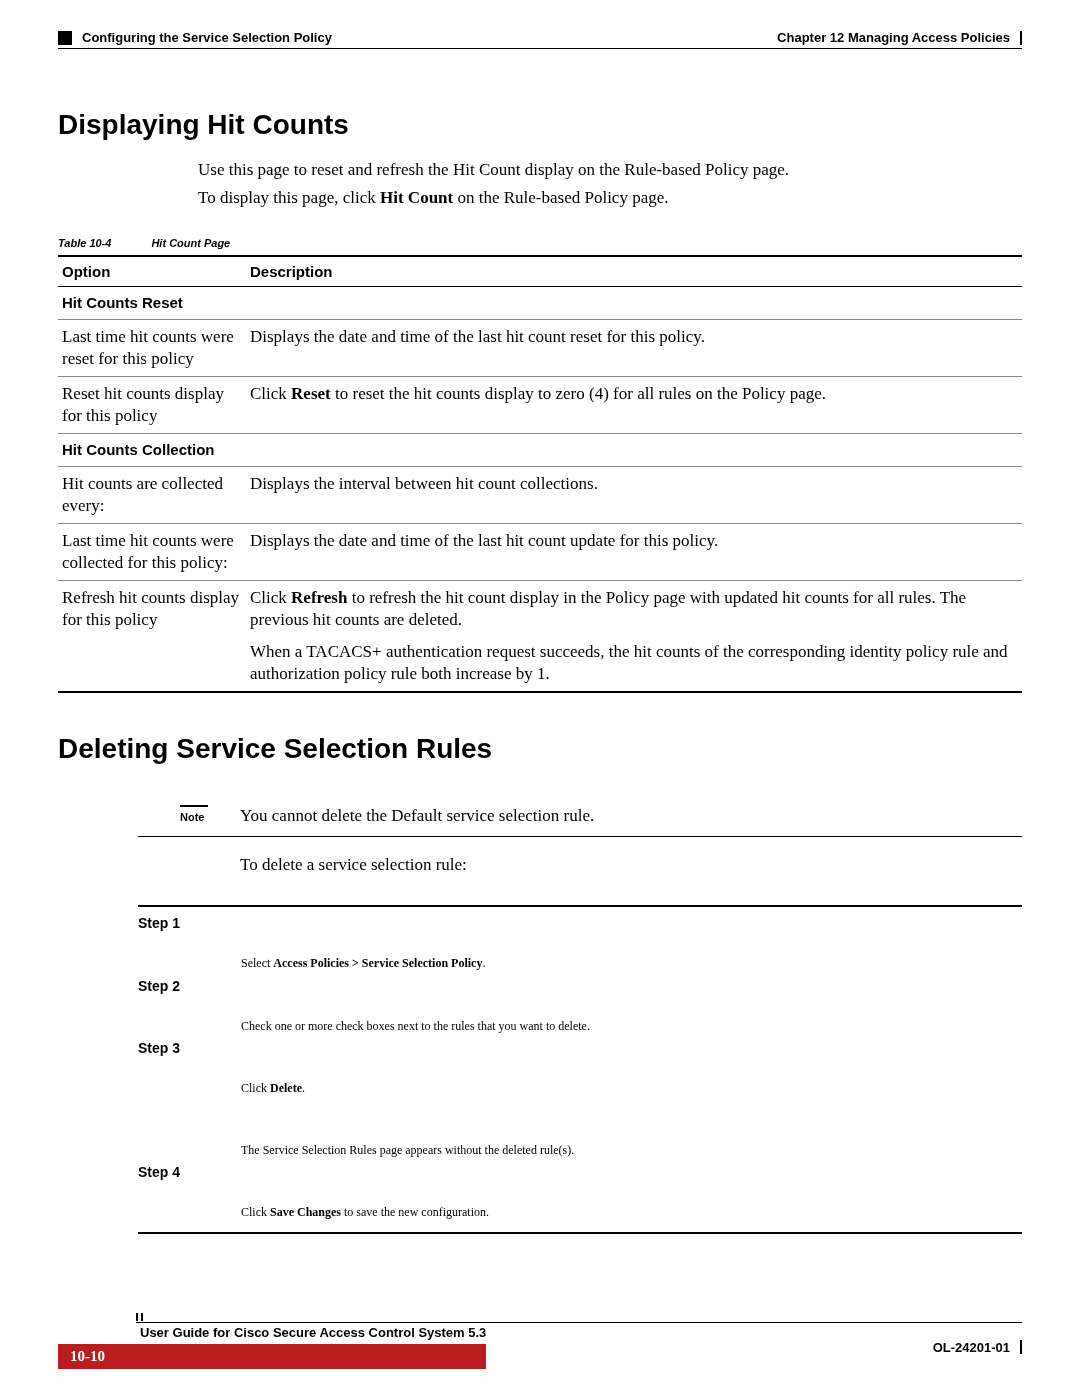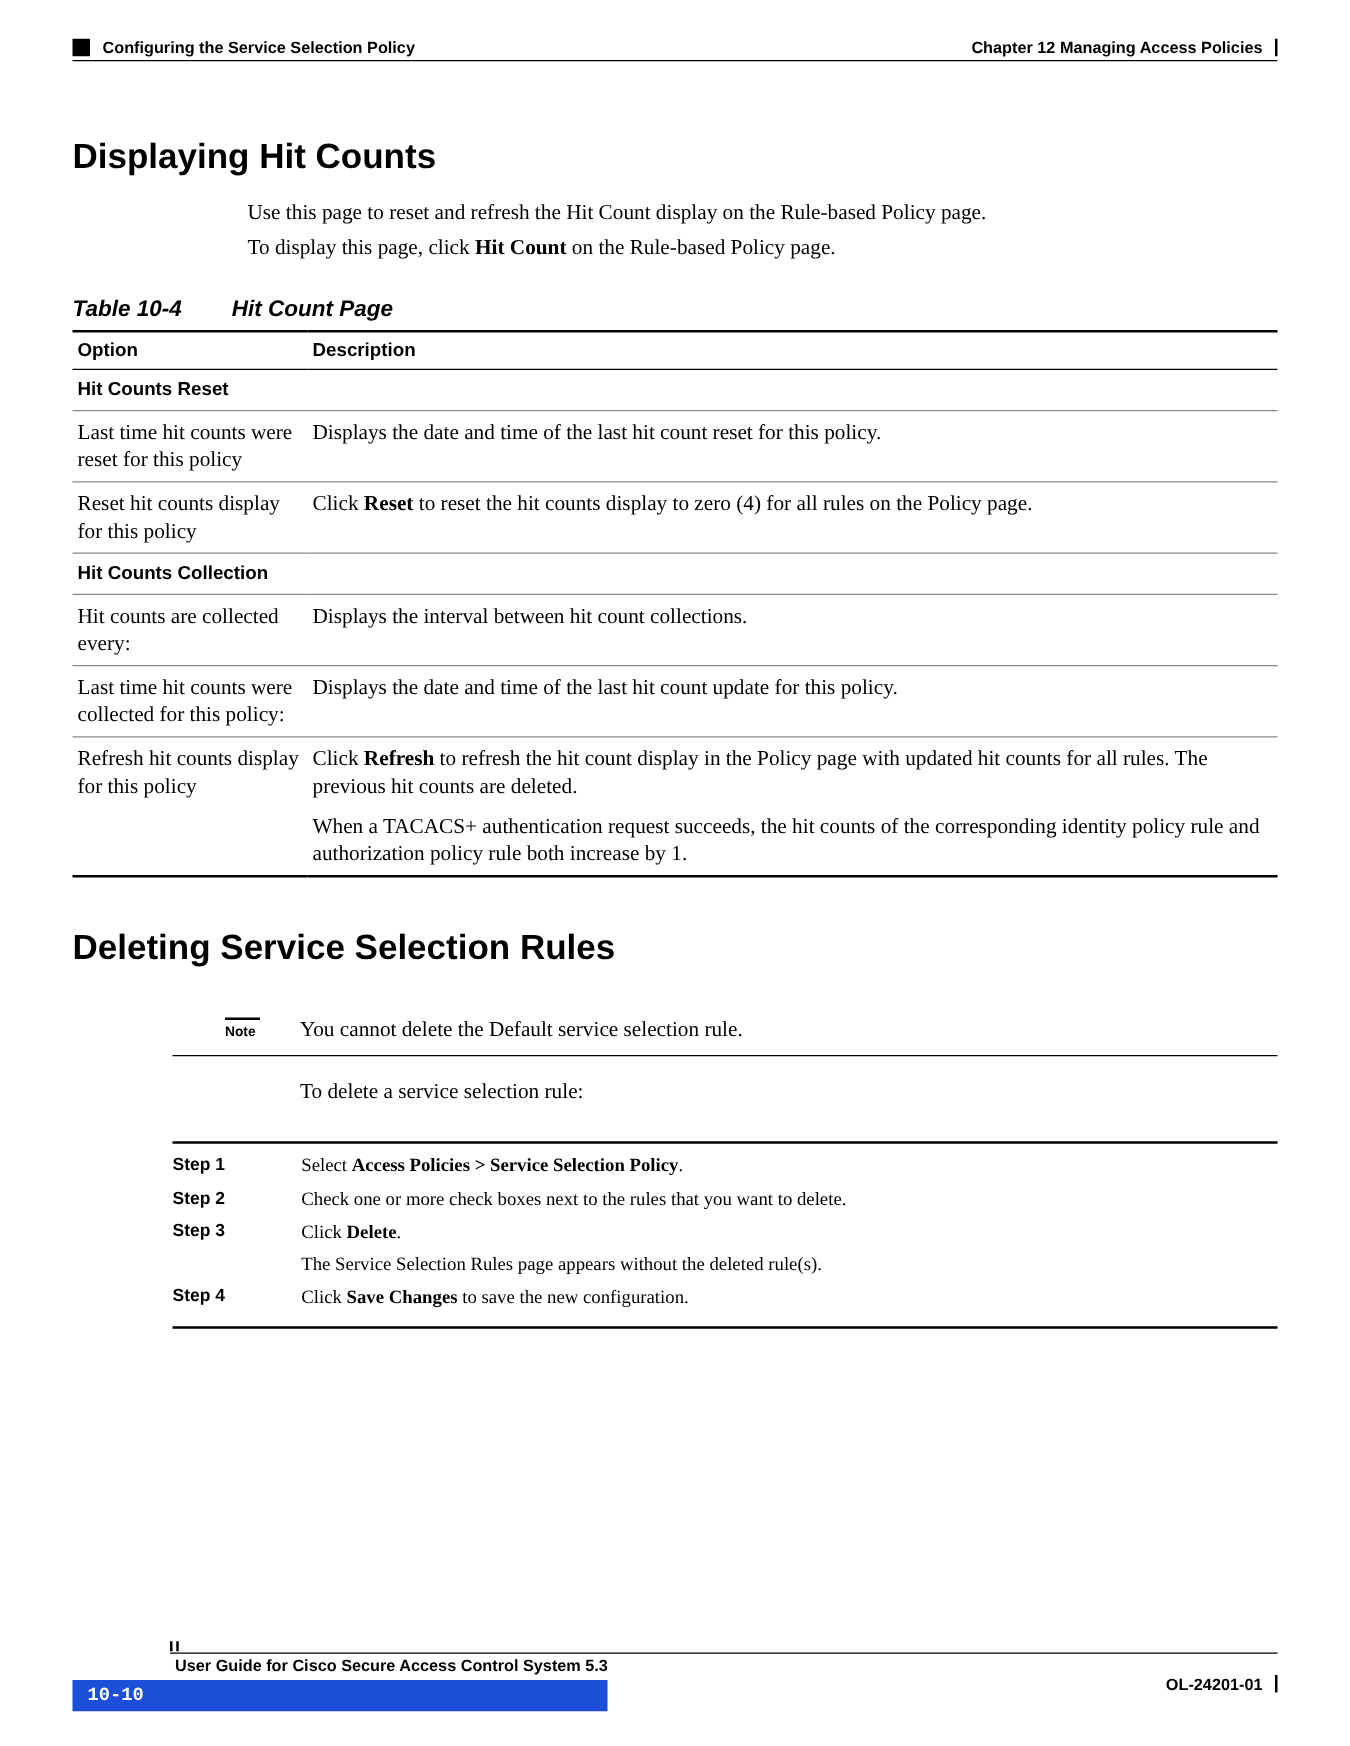--- a/index.html
+++ b/index.html
@@ -61,21 +61,21 @@
   }
   .body-p2 {
     font-size: 17px;
     margin: 6px 0 0 140px;
     line-height: 1.3;
   }
   .table-caption {
     font-family: Arial, Helvetica, sans-serif;
     font-weight: bold;
     font-style: italic;
-    font-size: 18px;
+    font-size: 11px;
     margin: 28px 0 6px 0;
   }
   .table-caption .cap-num { display:inline-block; margin-right: 40px; }
   table.hit {
     border-collapse: collapse;
     width: 100%;
     font-size: 17px;
   }
   table.hit th {
     font-family: Arial, Helvetica, sans-serif;
@@ -150,22 +150,23 @@
     gap: 43px;
   }
   .step-label {
     width: 60px;
     font-family: Arial, Helvetica, sans-serif;
     font-weight: bold;
     font-size: 14px;
   }
   .step-body {
     flex: 1;
-    font-size: 15px;
+    font-size: 12px;
     line-height: 1.35;
+    margin-top: 40px;
   }
   .footer {
     position: absolute;
     bottom: 28px;
     left: 58px;
     right: 58px;
   }
   .footer-rule {
     border: none;
     border-top: 1px solid #000;
@@ -178,23 +179,23 @@
     font-family: Arial, Helvetica, sans-serif;
     font-weight: bold;
     font-size: 13px;
     margin-top: 2px;
     gap: 33px;
   }
   .footer-title {
     margin-left: 82px;
   }
   .page-num-box {
-    background: #1d4ed8;
+    background: #b91c1c;
     color: #fff;
-    font-family: Liberation Mono, monospace;
+    font-family: Liberation Serif, serif;
     font-weight: bold;
     font-size: 15px;
     padding: 4px 12px;
     display: inline-block;
     margin-top: 4px;
   }
   .footer-left {
     display:flex;
     flex-direction: column;
   }

